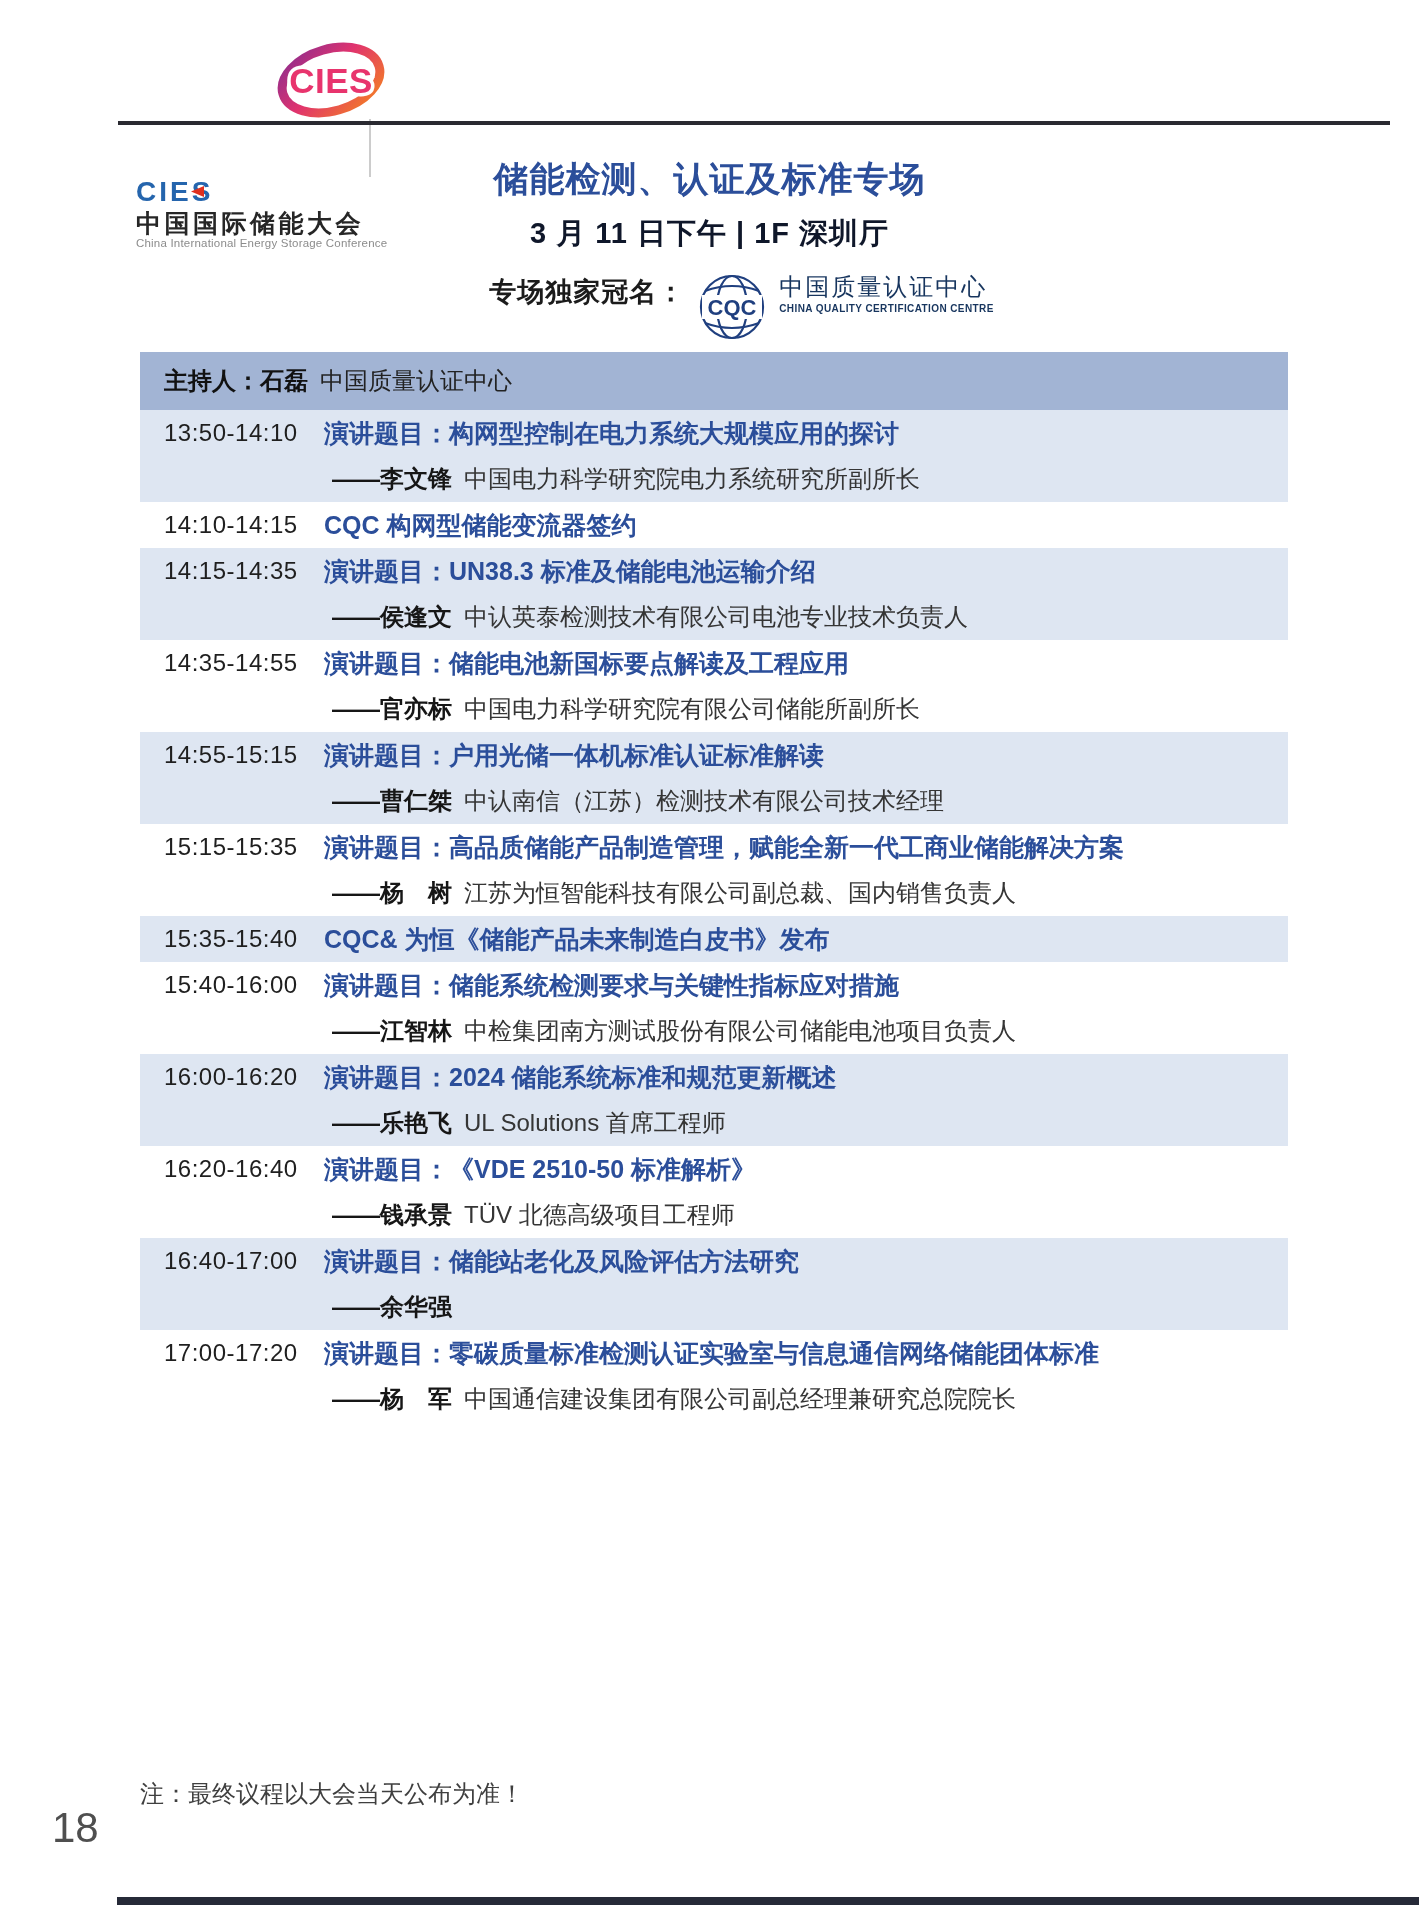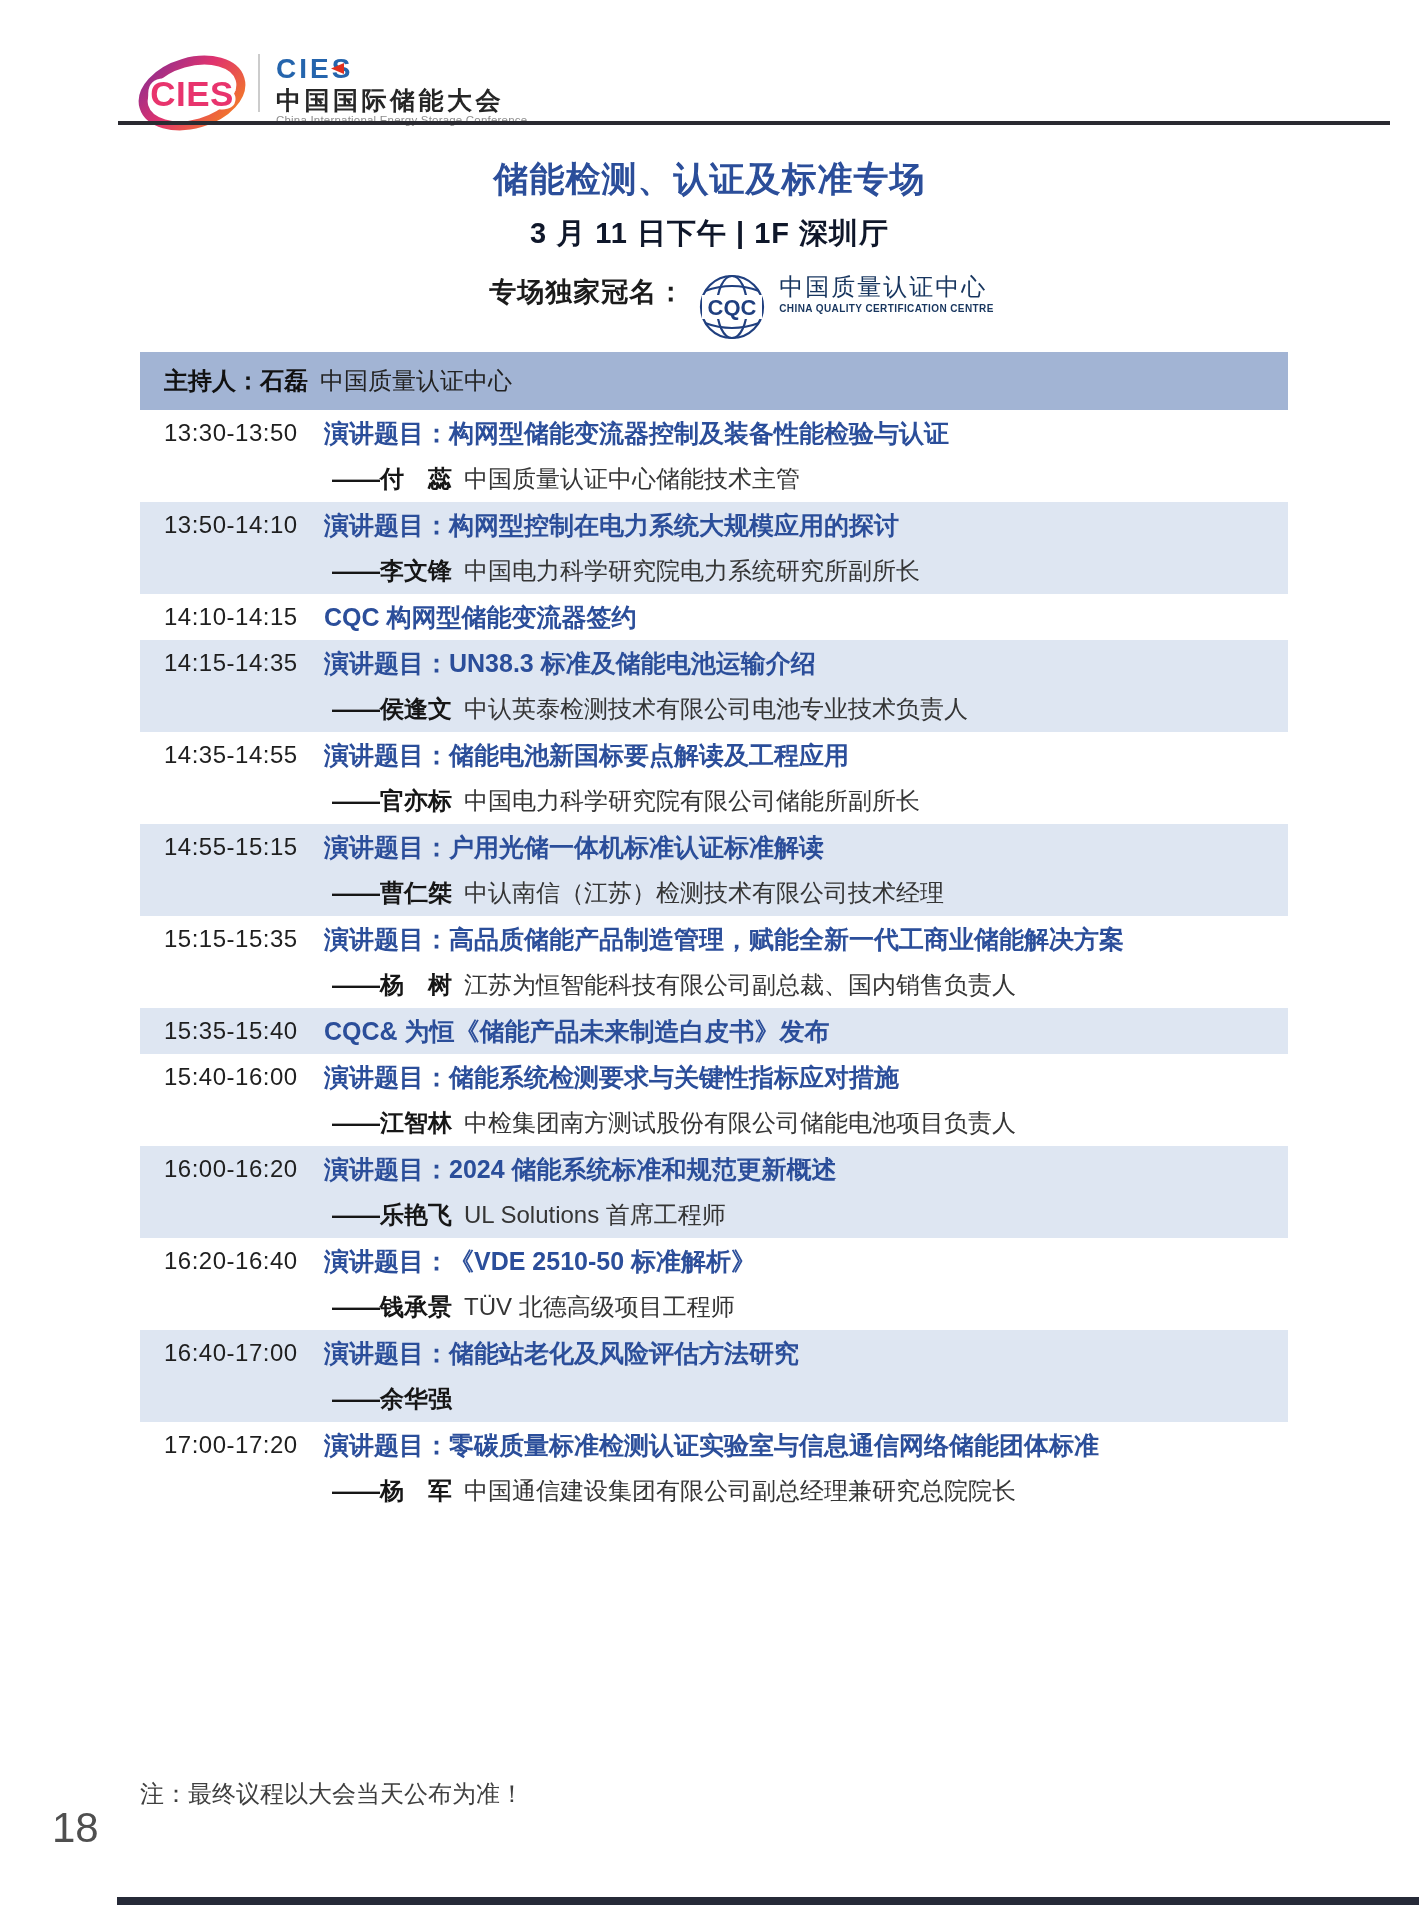--- a/index.html
+++ b/index.html
@@ -2,21 +2,21 @@
 <html><head>
 <meta charset="utf-8">
 <style>
   html,body{margin:0;padding:0;}
   body{
     width:1419px;height:1905px;position:relative;background:#ffffff;
     font-family:"Liberation Sans","DejaVu Sans",sans-serif;
     overflow:hidden;
   }
   
-  .brand{position:absolute;left:136px;top:54px;display:flex;align-items:flex-start;}
+  .brand{position:absolute;left:136px;top:41px;display:flex;align-items:flex-end;flex-direction:column;}
   .cies-mark{position:relative;width:112px;height:78px;flex:none;}
   .brand-divider{width:2px;height:58px;background:#cccccc;margin:0 16px 0 10px;}
   .brand-right{display:flex;flex-direction:column;line-height:1.05;}
   .cies-word{position:relative;font-size:28px;font-weight:bold;color:#2565ad;letter-spacing:3px;width:92px;}
   .cies-word .red-arrow{position:absolute;left:55px;top:9px;}
   .brand-cn{font-size:25px;font-weight:bold;color:#262626;letter-spacing:3.5px;margin-top:4px;}
   .brand-en{font-size:11.5px;color:#8c8c8c;letter-spacing:0.2px;}
   .top-rule{position:absolute;left:118px;top:121px;width:1272px;height:4px;background:#2a2a31;}
   
   .session-title{position:absolute;left:0;top:156px;width:100%;text-align:center;
@@ -101,31 +101,20 @@
   </span>
 </div>
 
 <div class="agenda">
 
   <div class="mod-row">
     <span class="mod-label">主持人：石磊</span>
     <span class="mod-aff">中国质量认证中心</span>
   </div>
 
-  <div class="block">
-    <div class="row">
-        <span class="time">13:30-13:50</span>
-        <span class="topic">演讲题目：构网型储能变流器控制及装备性能检验与认证</span>
-      </div>
-    <div class="row">
-        <span class="sp-indent"></span>
-        <span class="sp-name">——付　蕊</span>
-        <span class="sp-aff">中国质量认证中心储能技术主管</span>
-      </div>
-  </div>
 
   <div class="block hl">
     <div class="row">
         <span class="time">13:50-14:10</span>
         <span class="topic">演讲题目：构网型控制在电力系统大规模应用的探讨</span>
       </div>
     <div class="row">
         <span class="sp-indent"></span>
         <span class="sp-name">——李文锋</span>
         <span class="sp-aff">中国电力科学研究院电力系统研究所副所长</span>

